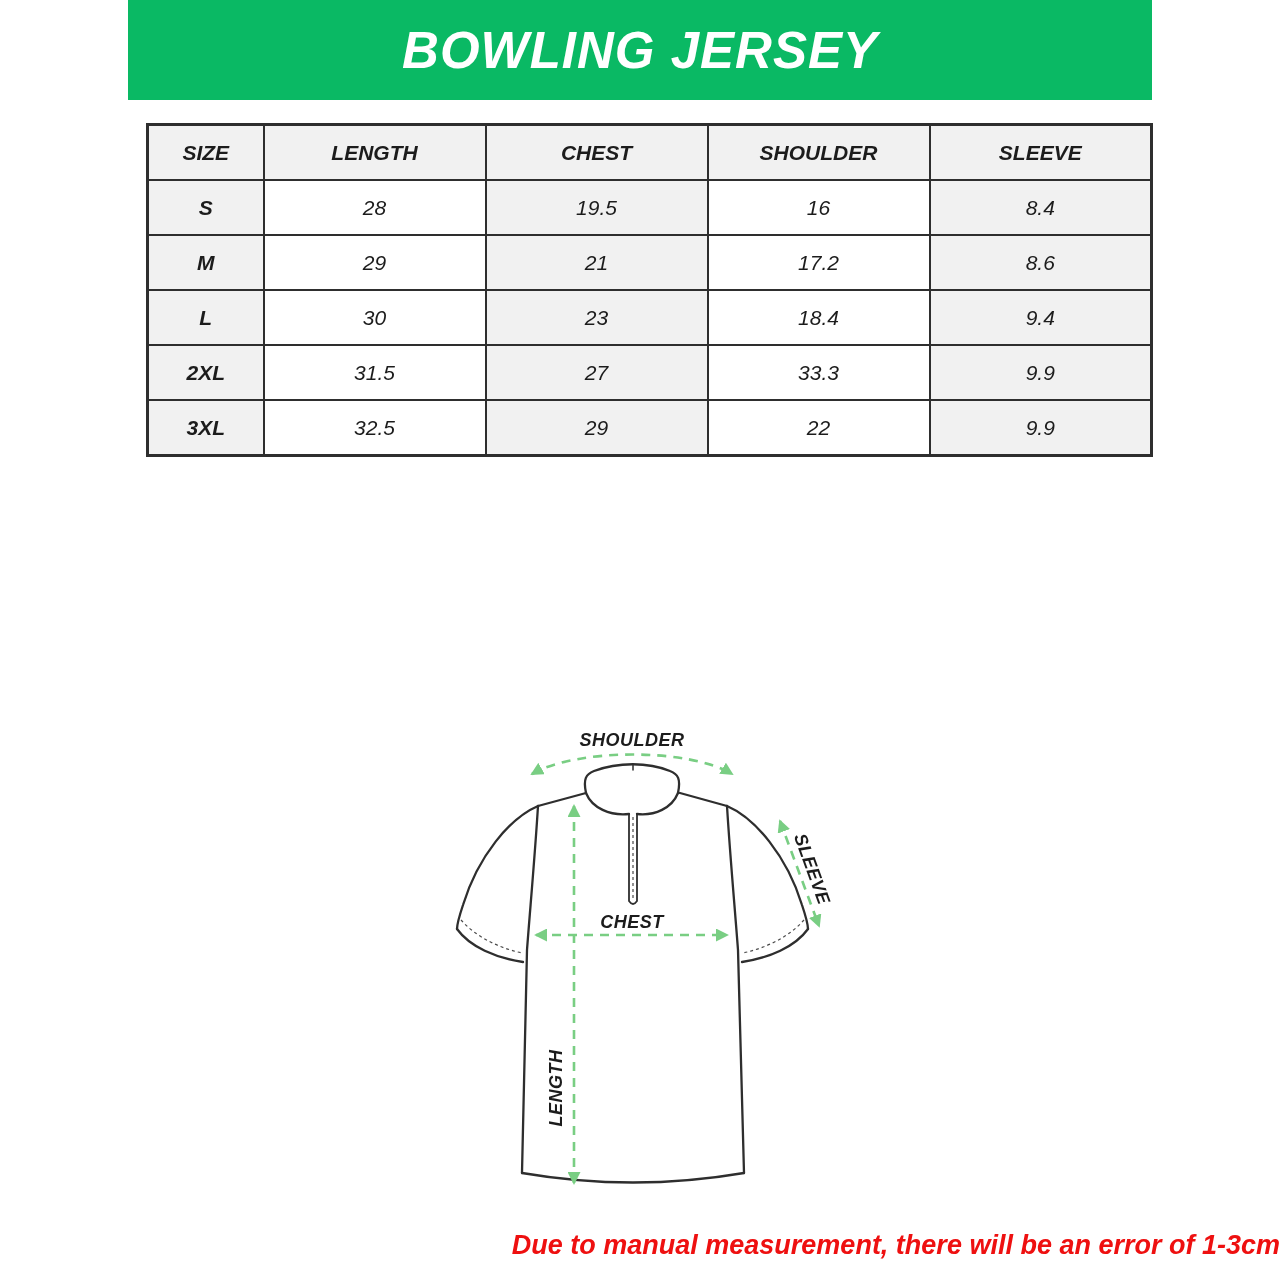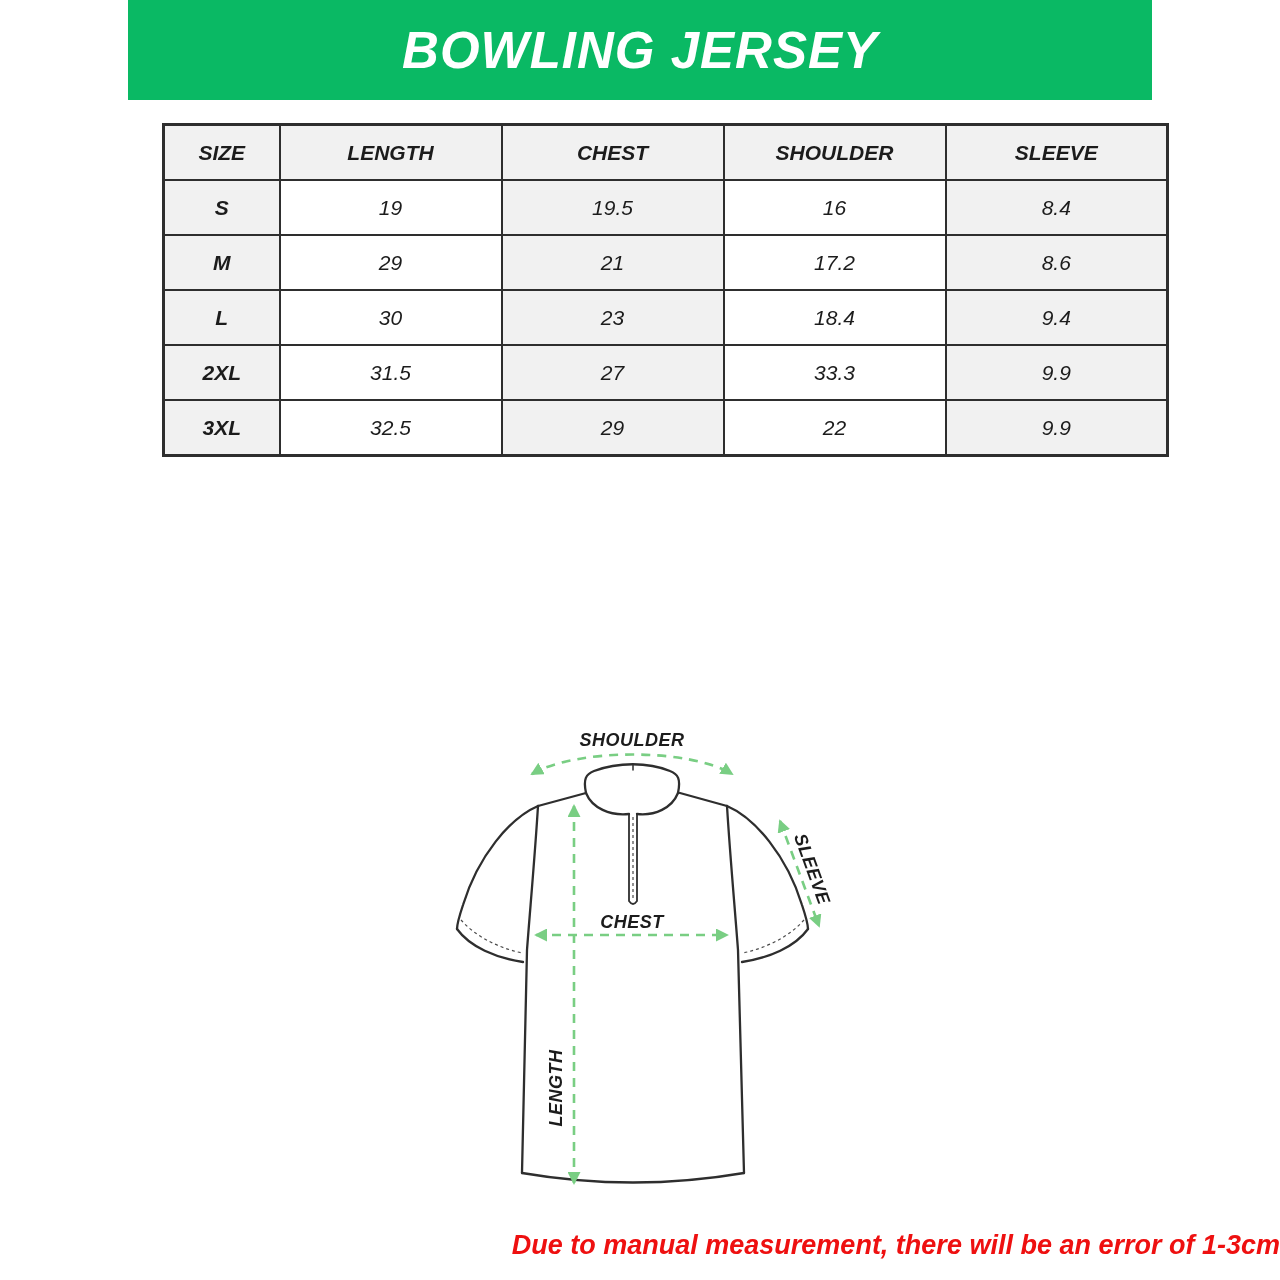--- a/index.html
+++ b/index.html
@@ -22,21 +22,21 @@
     position:absolute;left:128px;top:0;width:1024px;height:100px;
     background:var(--banner-bg);
     display:flex;align-items:center;justify-content:center;
   }
   .banner h1{
     margin:0;color:var(--banner-text);font-size:51px;font-weight:700;
     letter-spacing:1px;white-space:nowrap;
   }
   
   table.size-table{
-    position:absolute;left:162px;top:123px;width:1004px;
+    position:absolute;left:146px;top:123px;width:1004px;
     border-collapse:collapse;table-layout:fixed;
     border:3px solid var(--border-dark);
   }
   .size-table col.c-size{width:116px;}
   .size-table col.c-val{width:222px;}
   .size-table th,.size-table td{
     border:2px solid var(--border-dark);
     height:53px;padding:0;text-align:center;vertical-align:middle;
     font-size:21px;line-height:1;
   }
@@ -85,21 +85,21 @@
         <th>SIZE</th>
         <th>LENGTH</th>
         <th>CHEST</th>
         <th>SHOULDER</th>
         <th>SLEEVE</th>
       </tr>
     </thead>
     <tbody>
       <tr>
         <td>S</td>
-        <td>19</td>
+        <td>28</td>
         <td>19.5</td>
         <td>16</td>
         <td>8.4</td>
       </tr>
       <tr>
         <td>M</td>
         <td>29</td>
         <td>21</td>
         <td>17.2</td>
         <td>8.6</td>

